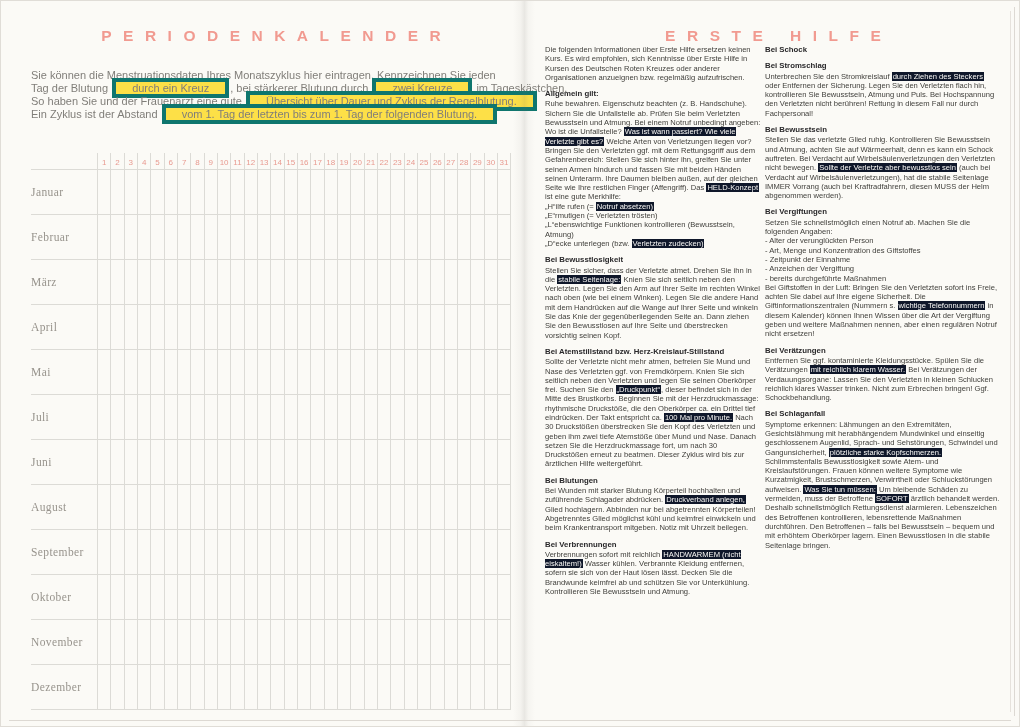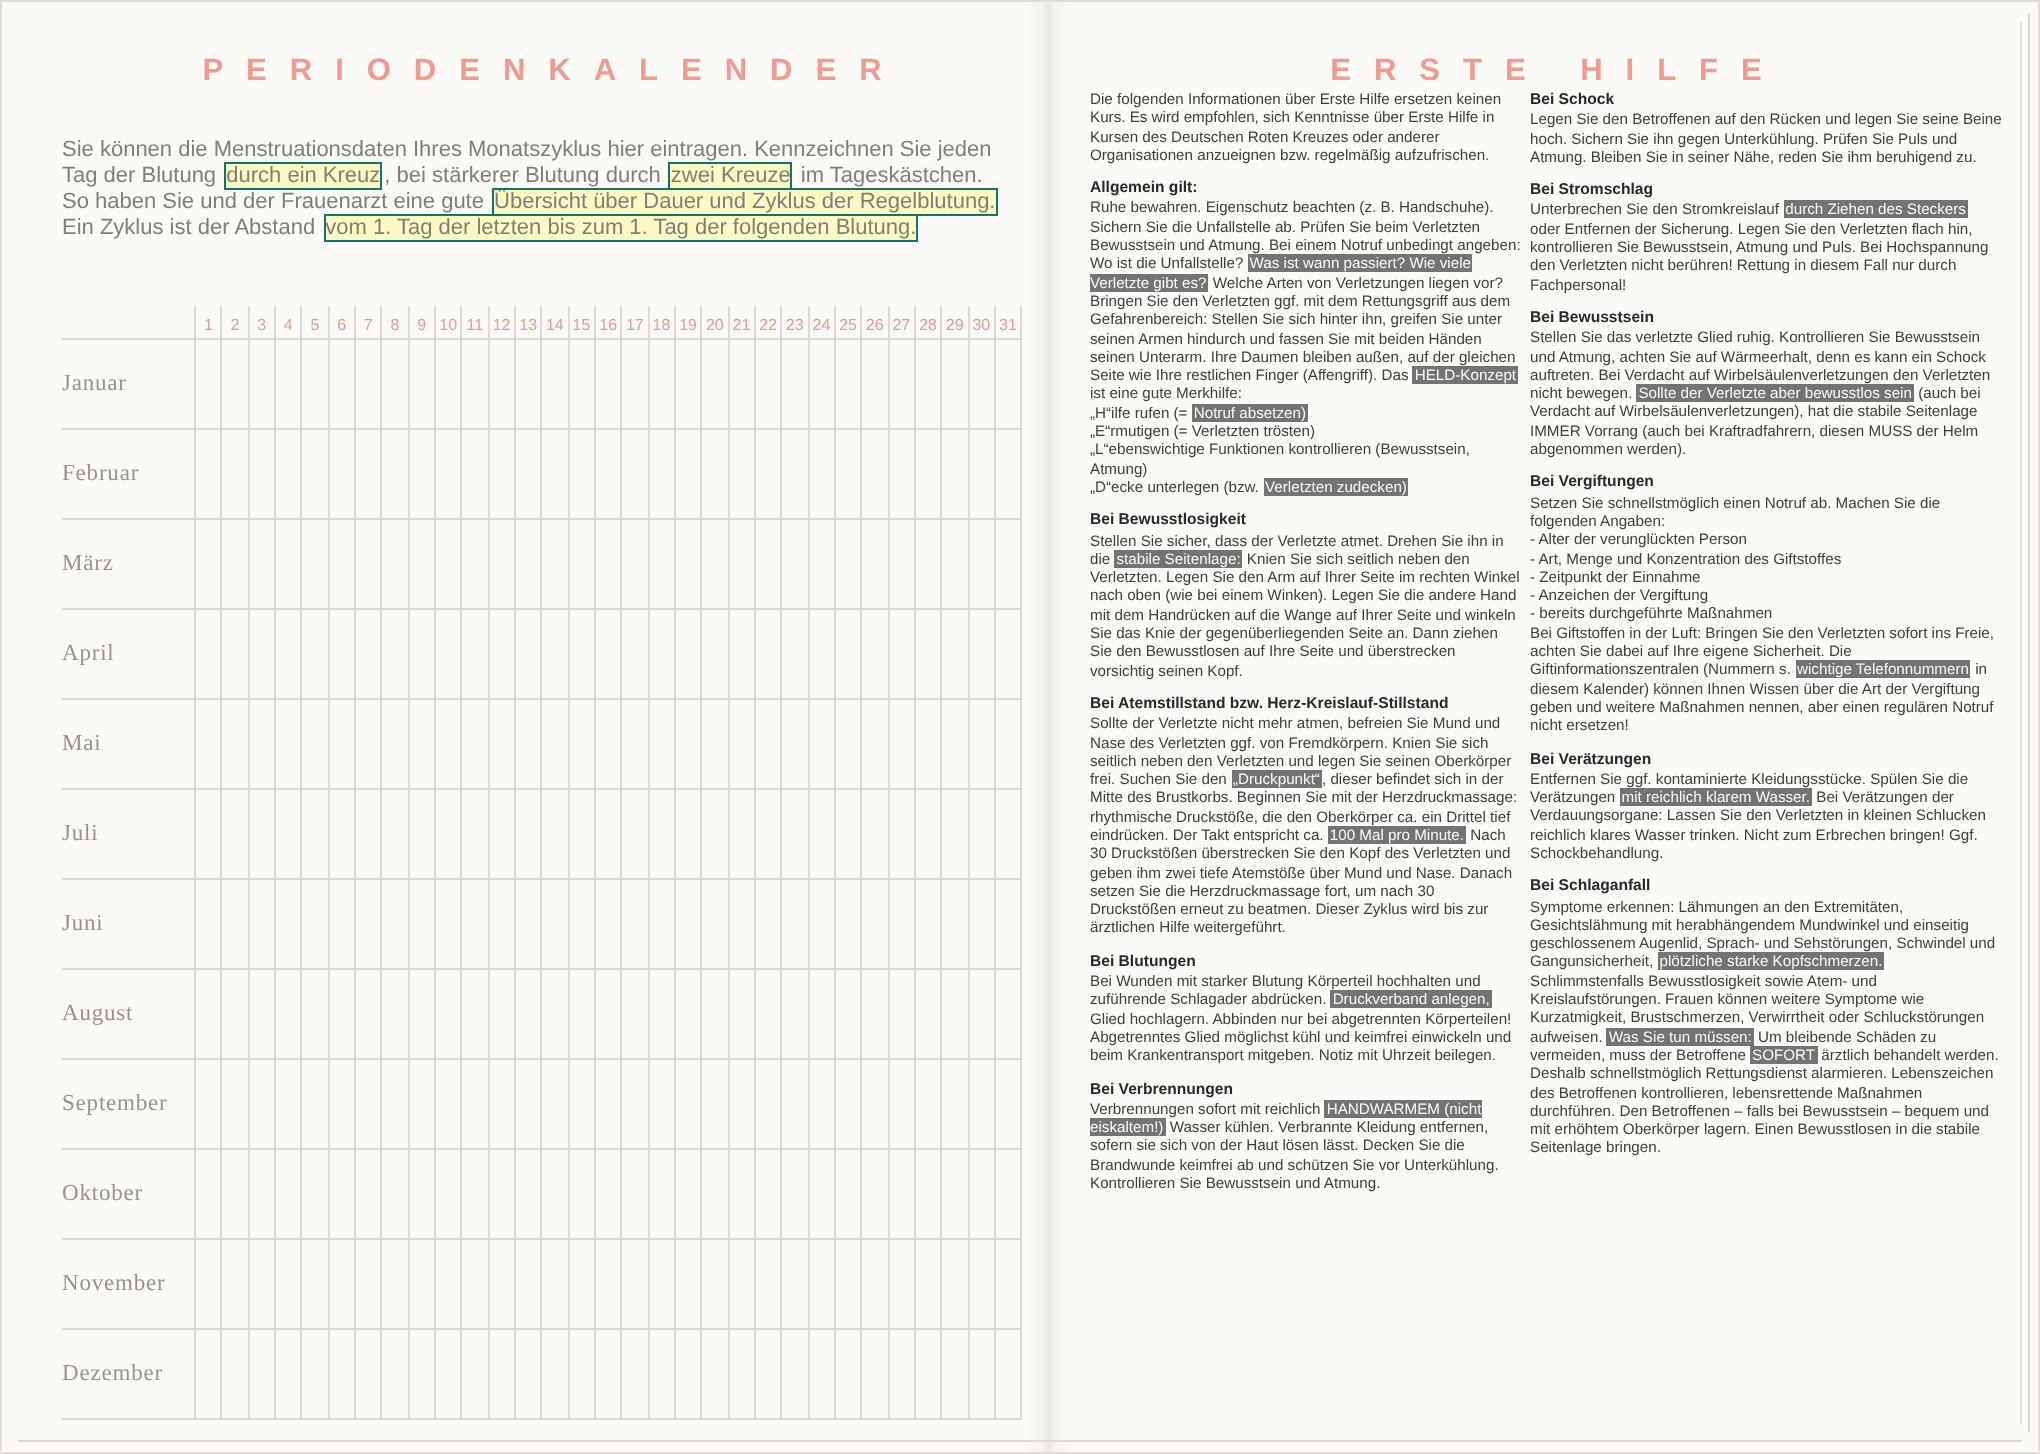--- a/index.html
+++ b/index.html
@@ -28,21 +28,21 @@
     font-weight:bold;
     font-size:15.5px;
     letter-spacing:11.5px;
     margin-right:-11.5px;
     white-space:nowrap;
   }
 
   
   .intro{margin-top:24px;color:#807e79;font-size:11px;line-height:13px;}
   .intro-line{white-space:nowrap;}
-  .box{border:1px solid #0f766e;background:#fef9c3;padding:0 0;margin:0 1px;}
+  .box{border:4px solid #0f766e;background:#fde047;padding:0 16px;margin:0 1px;}
 
   
   .cal{margin-top:32px;border-bottom:1px solid #dcdbd6;}
   .cal-row{display:flex;height:44px;border-top:1px solid #dcdbd6;}
   .cal-row.header{height:16px;border-top:none;}
   .cal-month-label{
     flex:0 0 66px;width:66px;display:flex;align-items:center;
     font-family:"Liberation Serif",serif;font-size:11.5px;color:#97938c;
     letter-spacing:0.4px;
   }
@@ -55,21 +55,21 @@
   }
 
   
   .fa-columns{display:flex;gap:4px;}
   .fa-col{color:#3f3e3a;font-size:7.6px;line-height:9.3px;}
   .fa-col-1{flex:0 0 216px;width:216px;}
   .fa-col-2{flex:1;}
   .fa-heading{font-weight:bold;font-size:7.8px;color:#29282a;margin-top:7px;margin-bottom:1px;}
   .fa-heading:first-child{margin-top:0;}
   .fa-para{margin:0;text-align:left;}
-  .inv{background:#737373;color:#fbfaf7;padding:0 1px;}
+  .inv{background:#0f172a;color:#fbfaf7;padding:0 1px;}
 </style>
 </head>
 <body>
 
 <div class="page page-left">
   <div class="page-title">PERIODENKALENDER</div>
   <div class="intro">
       <div class="intro-line"><span>Sie können die Menstruationsdaten Ihres Monatszyklus hier eintragen. Kennzeichnen Sie jeden</span></div>
       <div class="intro-line"><span>Tag der Blutung </span><span class="box">durch ein Kreuz</span><span>, bei stärkerer Blutung durch </span><span class="box">zwei Kreuze</span><span> im Tageskästchen.</span></div>
       <div class="intro-line"><span>So haben Sie und der Frauenarzt eine gute </span><span class="box">Übersicht über Dauer und Zyklus der Regelblutung.</span></div>
@@ -562,21 +562,20 @@
         <div class="fa-para"><span>Stellen Sie sicher, dass der Verletzte atmet. Drehen Sie ihn in die </span><span class="inv">stabile Seitenlage:</span><span> Knien Sie sich seitlich neben den Verletzten. Legen Sie den Arm auf Ihrer Seite im rechten Winkel nach oben (wie bei einem Winken). Legen Sie die andere Hand mit dem Handrücken auf die Wange auf Ihrer Seite und winkeln Sie das Knie der gegenüberliegenden Seite an. Dann ziehen Sie den Bewusstlosen auf Ihre Seite und überstrecken vorsichtig seinen Kopf.</span></div>
         <div class="fa-heading">Bei Atemstillstand bzw. Herz-Kreislauf-Stillstand</div>
         <div class="fa-para"><span>Sollte der Verletzte nicht mehr atmen, befreien Sie Mund und Nase des Verletzten ggf. von Fremdkörpern. Knien Sie sich seitlich neben den Verletzten und legen Sie seinen Oberkörper frei. Suchen Sie den </span><span class="inv">„Druckpunkt“</span><span>, dieser befindet sich in der Mitte des Brustkorbs. Beginnen Sie mit der Herzdruckmassage: rhythmische Druckstöße, die den Oberkörper ca. ein Drittel tief eindrücken. Der Takt entspricht ca. </span><span class="inv">100 Mal pro Minute.</span><span> Nach 30 Druckstößen überstrecken Sie den Kopf des Verletzten und geben ihm zwei tiefe Atemstöße über Mund und Nase. Danach setzen Sie die Herzdruckmassage fort, um nach 30 Druckstößen erneut zu beatmen. Dieser Zyklus wird bis zur ärztlichen Hilfe weitergeführt.</span></div>
         <div class="fa-heading">Bei Blutungen</div>
         <div class="fa-para"><span>Bei Wunden mit starker Blutung Körperteil hochhalten und zuführende Schlagader abdrücken. </span><span class="inv">Druckverband anlegen,</span><span> Glied hochlagern. Abbinden nur bei abgetrennten Körperteilen! Abgetrenntes Glied möglichst kühl und keimfrei einwickeln und beim Krankentransport mitgeben. Notiz mit Uhrzeit beilegen.</span></div>
         <div class="fa-heading">Bei Verbrennungen</div>
         <div class="fa-para"><span>Verbrennungen sofort mit reichlich </span><span class="inv">HANDWARMEM (nicht eiskaltem!)</span><span> Wasser kühlen. Verbrannte Kleidung entfernen, sofern sie sich von der Haut lösen lässt. Decken Sie die Brandwunde keimfrei ab und schützen Sie vor Unterkühlung. Kontrollieren Sie Bewusstsein und Atmung.</span></div>
       </div>
     <div class="fa-col fa-col-2">
         <div class="fa-heading">Bei Schock</div>
-        <div class="fa-para"><span>Legen Sie den Betroffenen auf den Rücken und legen Sie seine Beine hoch. Sichern Sie ihn gegen Unterkühlung. Prüfen Sie Puls und Atmung. Bleiben Sie in seiner Nähe, reden Sie ihm beruhigend zu.</span></div>
         <div class="fa-heading">Bei Stromschlag</div>
         <div class="fa-para"><span>Unterbrechen Sie den Stromkreislauf </span><span class="inv">durch Ziehen des Steckers</span><span> oder Entfernen der Sicherung. Legen Sie den Verletzten flach hin, kontrollieren Sie Bewusstsein, Atmung und Puls. Bei Hochspannung den Verletzten nicht berühren! Rettung in diesem Fall nur durch Fachpersonal!</span></div>
         <div class="fa-heading">Bei Bewusstsein</div>
         <div class="fa-para"><span>Stellen Sie das verletzte Glied ruhig. Kontrollieren Sie Bewusstsein und Atmung, achten Sie auf Wärmeerhalt, denn es kann ein Schock auftreten. Bei Verdacht auf Wirbelsäulenverletzungen den Verletzten nicht bewegen. </span><span class="inv">Sollte der Verletzte aber bewusstlos sein</span><span> (auch bei Verdacht auf Wirbelsäulenverletzungen), hat die stabile Seitenlage IMMER Vorrang (auch bei Kraftradfahrern, diesen MUSS der Helm abgenommen werden).</span></div>
         <div class="fa-heading">Bei Vergiftungen</div>
         <div class="fa-para"><span>Setzen Sie schnellstmöglich einen Notruf ab. Machen Sie die folgenden Angaben:</span></div>
         <div class="fa-para"><span>- Alter der verunglückten Person</span></div>
         <div class="fa-para"><span>- Art, Menge und Konzentration des Giftstoffes</span></div>
         <div class="fa-para"><span>- Zeitpunkt der Einnahme</span></div>
         <div class="fa-para"><span>- Anzeichen der Vergiftung</span></div>

